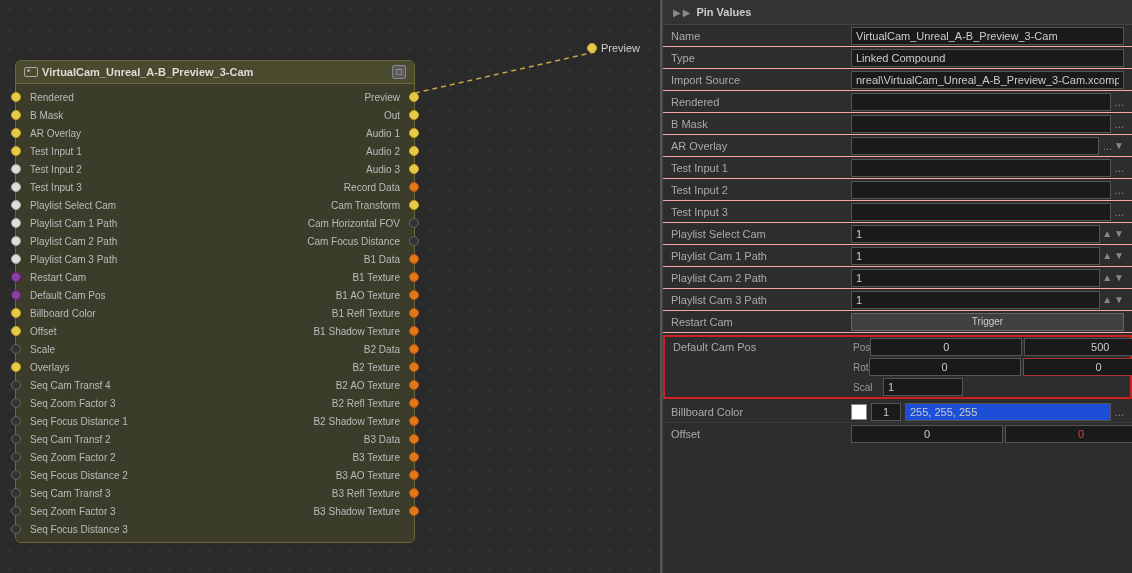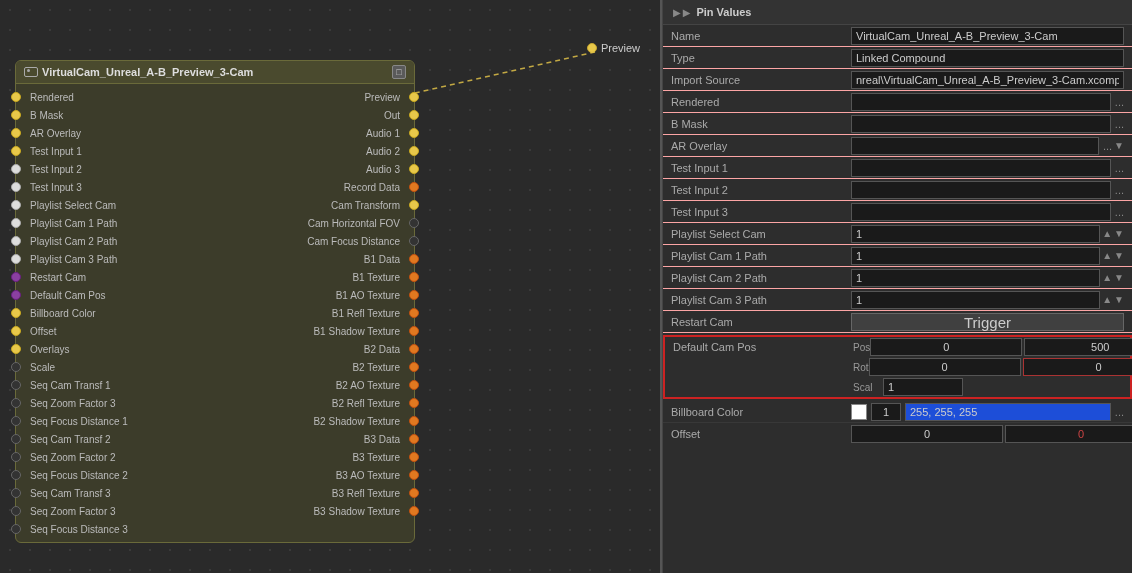--- a/index.html
+++ b/index.html
@@ -264,21 +264,21 @@
       color: #888;
       font-size: 10px;
       margin-left: 2px;
     }
 
     .trigger-btn {
       flex: 1;
       background: #404040;
       border: 1px solid #666;
       color: #ccc;
-      font-size: 15px;
+      font-size: 10px;
       height: 18px;
       cursor: pointer;
       text-align: center;
     }
 
     
     .default-cam-pos-section {
       border: 2px solid #cc2222;
       margin: 2px 0;
     }
@@ -506,30 +506,30 @@
           </div>
           <div class="port-row">
             <div class="port-dot left yellow"></div>
             <span class="port-label">Billboard Color</span>
           </div>
           <div class="port-row">
             <div class="port-dot left yellow"></div>
             <span class="port-label">Offset</span>
           </div>
           <div class="port-row">
+            <div class="port-dot left dark"></div>
+            <span class="port-label">Scale</span>
+          </div>
+          <div class="port-row">
             <div class="port-dot left yellow"></div>
             <span class="port-label">Overlays</span>
           </div>
           <div class="port-row">
             <div class="port-dot left dark"></div>
-            <span class="port-label">Scale</span>
-          </div>
-          <div class="port-row">
-            <div class="port-dot left dark"></div>
-            <span class="port-label">Seq Cam Transf 1</span>
+            <span class="port-label">Seq Cam Transf 4</span>
           </div>
           <div class="port-row">
             <div class="port-dot left dark"></div>
             <span class="port-label">Seq Zoom Factor 3</span>
           </div>
           <div class="port-row">
             <div class="port-dot left dark"></div>
             <span class="port-label">Seq Focus Distance 1</span>
           </div>
           <div class="port-row">

